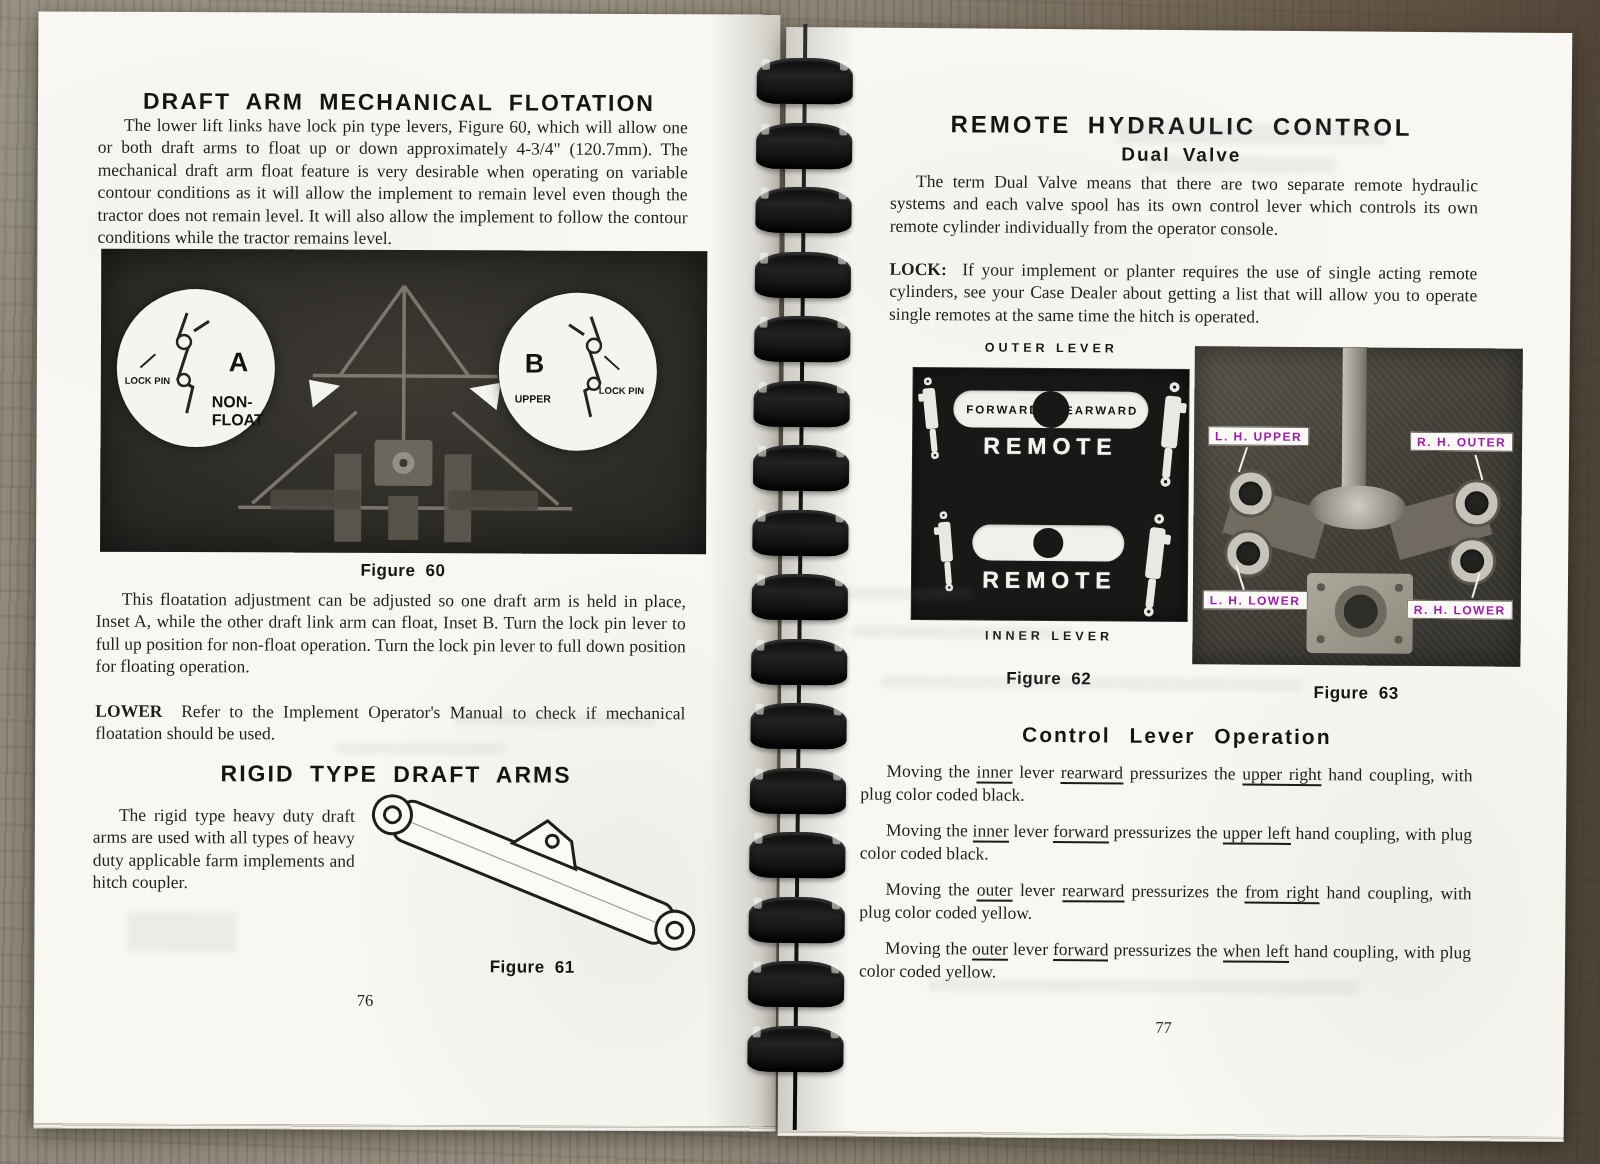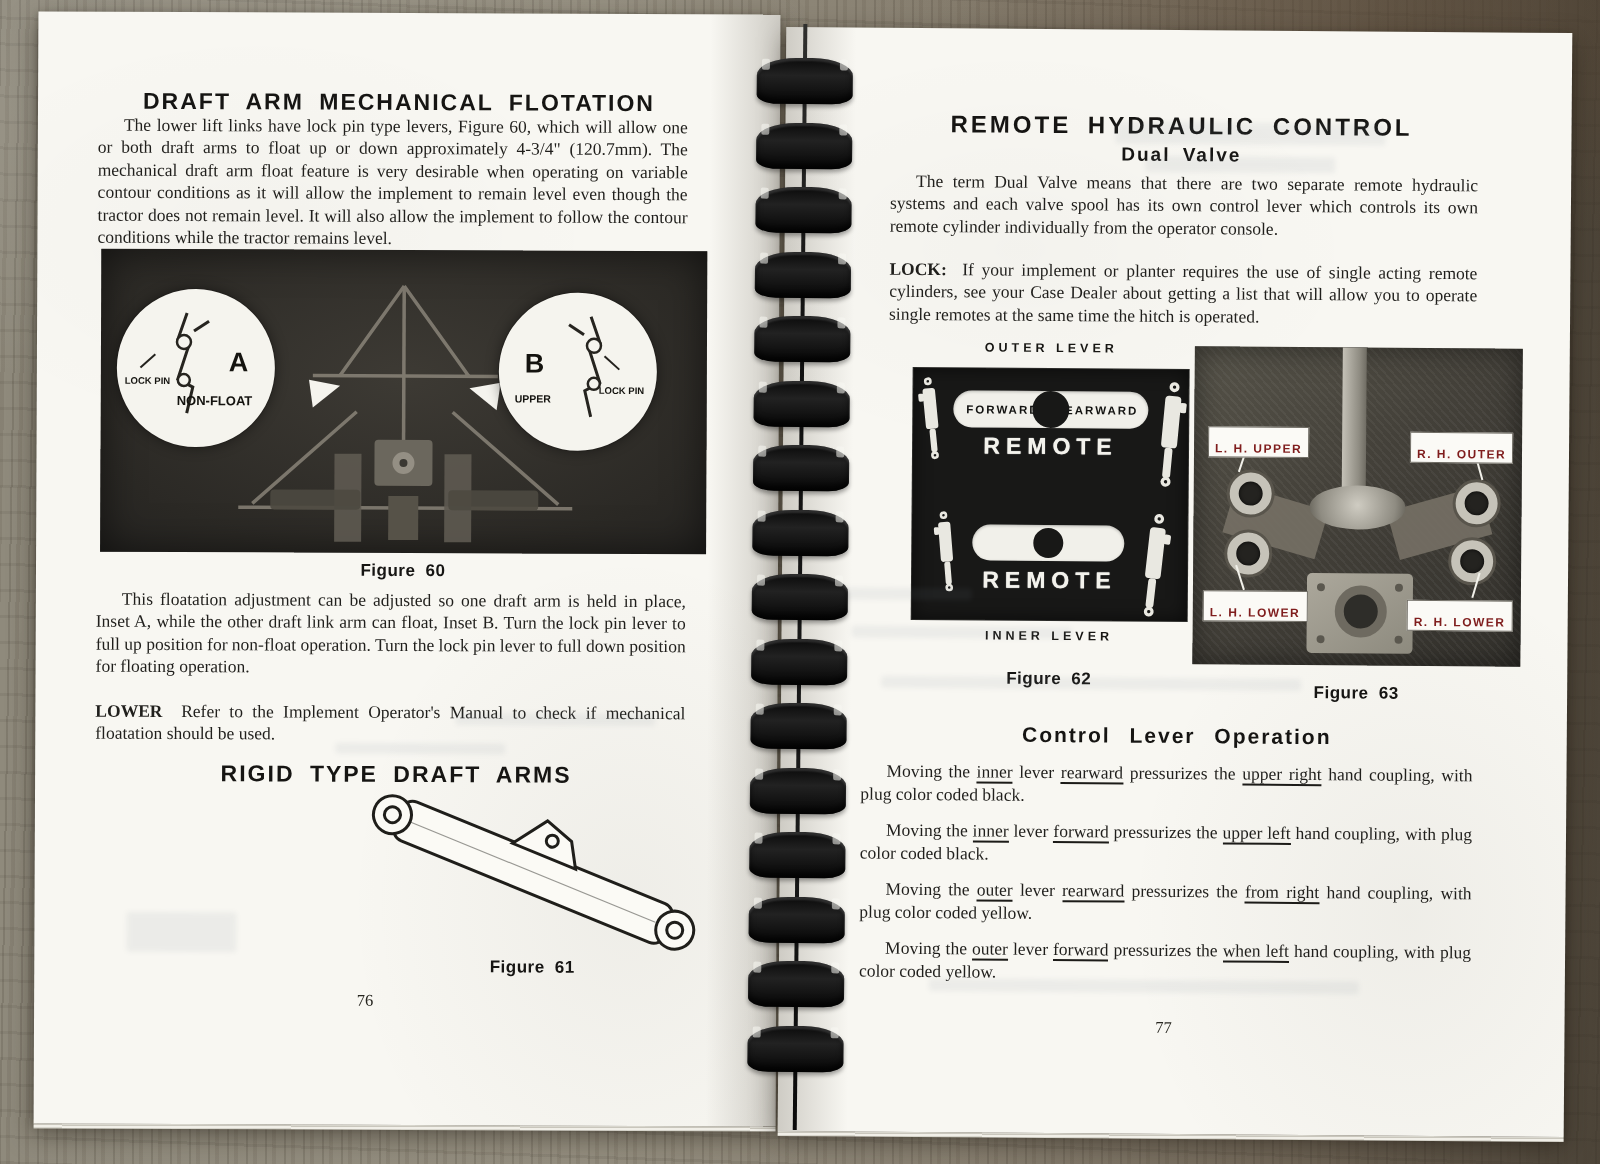--- a/index.html
+++ b/index.html
@@ -78,22 +78,22 @@
   .slot-word{position:absolute;font-family:"Liberation Sans",sans-serif;font-weight:700;font-size:11.5px;letter-spacing:2px;color:#121210;top:50%;transform:translateY(-50%);}
   .remote-word{position:absolute;width:100%;text-align:center;font-family:"Liberation Sans",sans-serif;font-weight:800;font-size:23px;letter-spacing:6px;color:#f3f2ec;text-shadow:0 0 1px #fff;}
   .cyl{position:absolute;}
 
   
   .fig63{left:411px;top:316px;width:328px;height:318px;overflow:hidden;
     background:
       repeating-linear-gradient(48deg, rgba(255,255,255,.045) 0 2px, transparent 2px 6px),
       linear-gradient(140deg,#565349 0%,#434039 45%,#33312c 100%);
     box-shadow:inset 0 0 30px rgba(0,0,0,.5);}
-  .flabel{position:absolute;background:#fbfaf6;border:1px solid #6f6c64;padding:14px 6px 1px;
-    font-family:"Liberation Sans",sans-serif;font-weight:700;font-size:12px;letter-spacing:1.5px;color:#7f1d1d;white-space:nowrap;}
+  .flabel{position:absolute;background:#fbfaf6;border:1px solid #6f6c64;padding:2px 6px 1px;
+    font-family:"Liberation Sans",sans-serif;font-weight:700;font-size:12px;letter-spacing:1.5px;color:#a21caf;white-space:nowrap;}
   .farrow{position:absolute;width:2px;height:26px;background:#f2f1ea;}
   .donut{position:absolute;width:24px;height:24px;border-radius:50%;border:9px solid #c6c3b9;background:#242320;
     box-shadow:0 0 0 3px #59554c, inset 0 0 4px rgba(0,0,0,.8);}
   .bracket{position:absolute;width:96px;height:50px;background:#767065;opacity:.9;}
   .shaft{position:absolute;left:148px;top:0;width:24px;height:152px;border-radius:0 0 9px 9px;
     background:linear-gradient(90deg,#c4c1b7,#8f8c82 70%,#6f6c63);}
   .knuckle{position:absolute;left:116px;top:138px;width:96px;height:44px;border-radius:50%;
     background:radial-gradient(circle at 50% 45%,#cfccc2,#8f8c82 70%,#5b584f);}
   .plate{position:absolute;left:114px;top:226px;width:106px;height:80px;border-radius:5px;
     background:linear-gradient(145deg,#aca89c,#8d8a7e);}
@@ -138,21 +138,21 @@
         <g stroke="#26241f" stroke-width="3" fill="none">
           <path d="M40,10 L31,36 L42,42 L31,76 L46,84 L40,110"></path>
           <path d="M47,28 L62,18"></path>
         </g>
         <circle cx="37" cy="39" r="7" fill="#f5f4ee" stroke="#26241f" stroke-width="2.5"></circle>
         <circle cx="37" cy="77" r="6" fill="#f5f4ee" stroke="#26241f" stroke-width="2.5"></circle>
       </svg>
       <div class="abs lockpin-arrow" style="left:30px;top:62px;transform:rotate(48deg);"></div>
       <div class="abs inset-label" style="left:8px;top:86px;font-size:9.5px;">LOCK PIN</div>
       <div class="abs inset-label big-letter" style="left:112px;top:58px;">A</div>
-      <div class="abs inset-label" style="left:44px;top:104px;font-size:13px;padding-left:16px;">NON-FLOAT</div>
+      <div class="abs inset-label" style="left:79px;top:104px;font-size:16px;padding-left:16px;">NON-FLOAT</div>
     </div>
 
     <div class="abs tail-b"></div>
     <div class="abs inset" style="left:398px;top:42px;">
       <svg class="abs" style="left:62px;top:14px;transform:scaleX(-1);" width="70" height="120" viewBox="0 0 70 120">
         <g stroke="#26241f" stroke-width="3" fill="none">
           <path d="M40,10 L31,36 L42,42 L31,76 L46,84 L40,110"></path>
           <path d="M47,28 L62,18"></path>
         </g>
         <circle cx="37" cy="39" r="7" fill="#f5f4ee" stroke="#26241f" stroke-width="2.5"></circle>
@@ -166,20 +166,21 @@
   </div>
 
   <div class="abs caption" style="left:64px;top:548px;width:606px;">Figure 60</div>
 
   <p class="abs body-text indent" style="left:60px;top:576px;width:590px;">This floatation adjustment can be adjusted so one draft arm is held in place, Inset A, while the other draft link arm can float, Inset B. Turn the lock pin lever to full up position for non-float operation. Turn the lock pin lever to full down position for floating operation.</p>
 
   <p class="abs body-text" style="left:60px;top:688px;width:590px;"><span class="note-label" style="font-family:'Liberation Serif',serif;">LOWER</span>&nbsp;&nbsp;<span>Refer to the Implement Operator's Manual to check if mechanical floatation should be used.</span></p>
 
   <div class="abs h-sans title" style="left:55px;top:748px;width:612px;">RIGID TYPE DRAFT ARMS</div>
 
+  <p class="abs body-text indent" style="left:58px;top:792px;width:262px;">The rigid type heavy duty draft arms are used with all types of heavy duty applicable farm implements and hitch coupler.</p>
 
   <svg class="abs fig61" viewBox="0 0 362 205">
     <g stroke="#1f1e1a" stroke-width="3" fill="#fbfaf5" transform="rotate(22 181 100)">
       <rect x="34" y="78" width="292" height="42" rx="12"></rect>
       <circle cx="28" cy="99" r="19"></circle>
       <circle cx="28" cy="99" r="8"></circle>
       <circle cx="333" cy="99" r="19"></circle>
       <circle cx="333" cy="99" r="8"></circle>
       <path d="M150,80 L174,46 L204,56 L218,80 Z"></path>
       <circle cx="186" cy="63" r="6"></circle>

